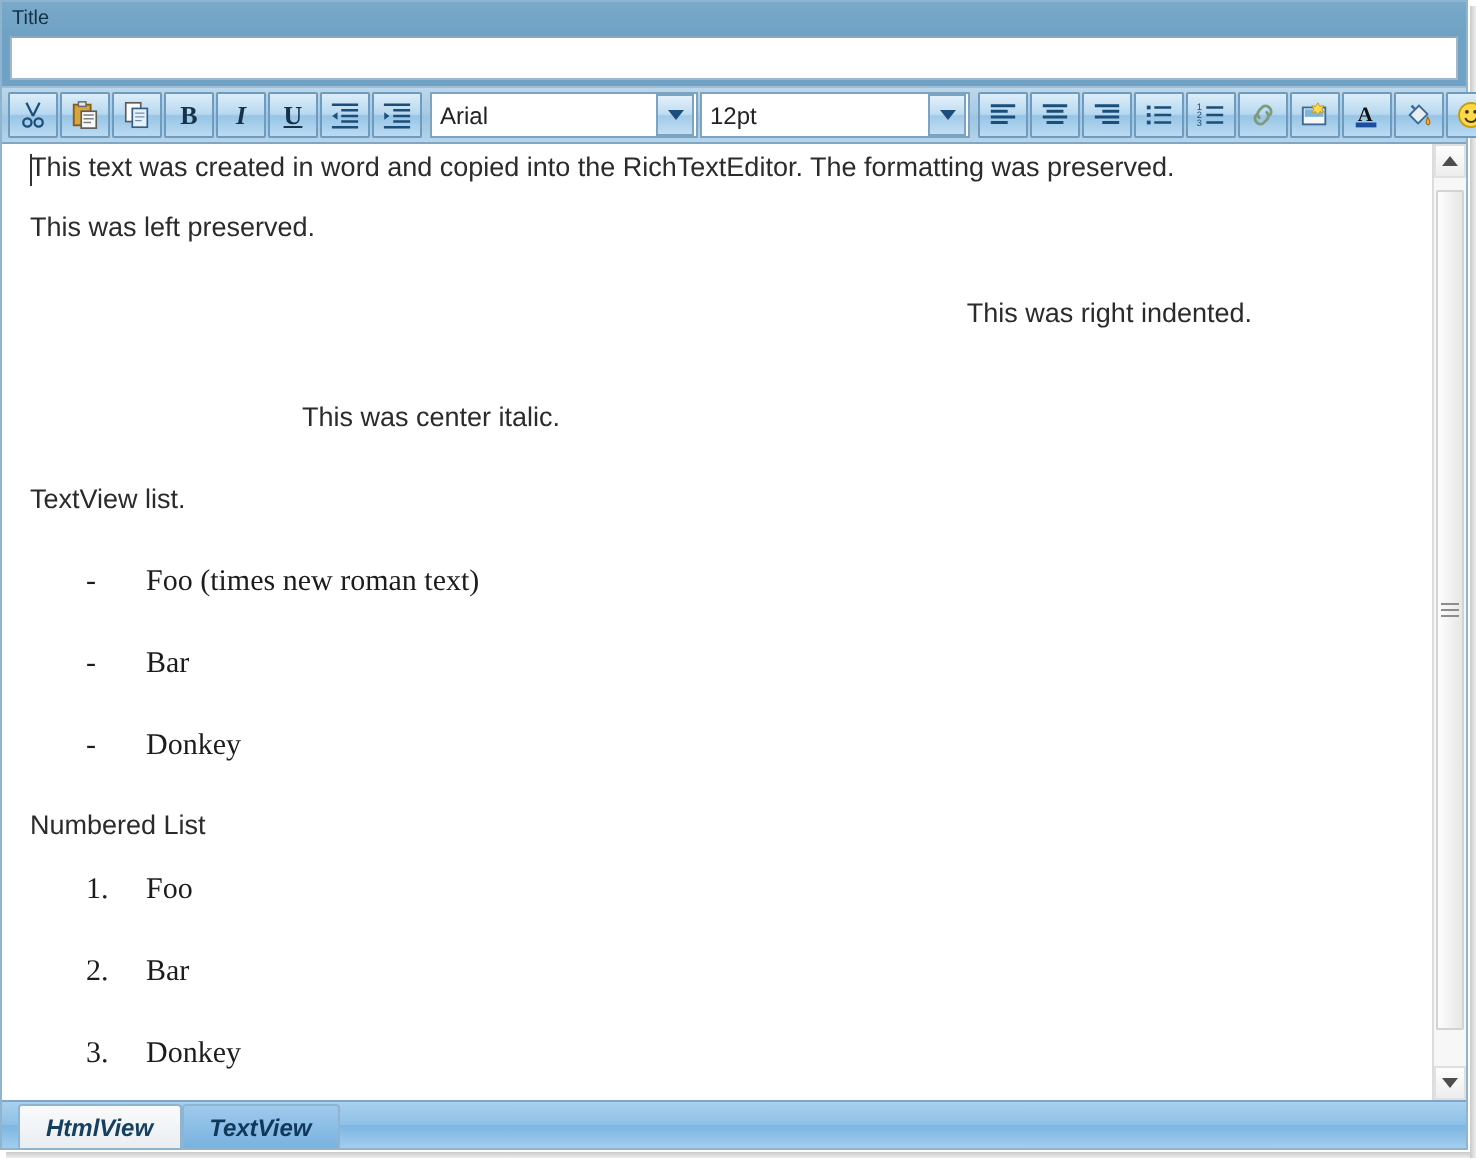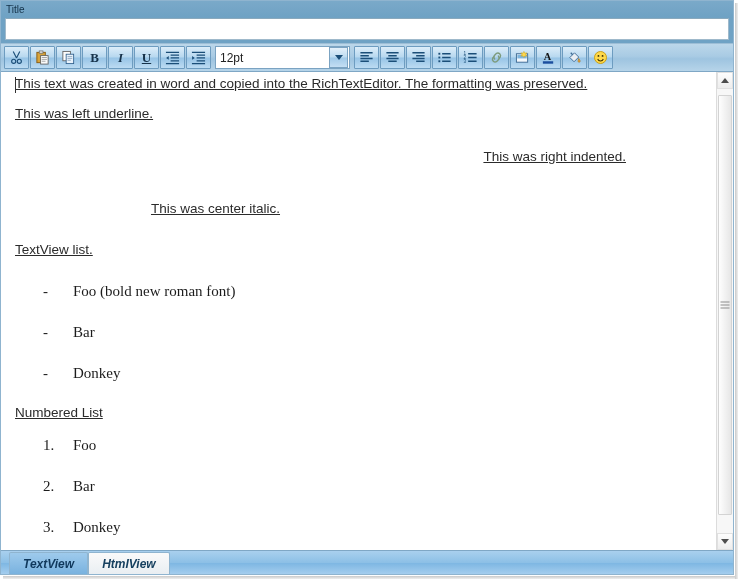--- a/index.html
+++ b/index.html
@@ -162,21 +162,20 @@
   }
 
   
   .p {
     font-family: "Liberation Sans", sans-serif;
     font-size: 13.5px;
     color: #2b2b2b;
     line-height: 1.22;
     margin: 0 0 14px 0;
     white-space: nowrap;
-    text-decoration: underline;
   }
   .p.left-indent { margin-left: 0px; }
   .p.right { text-align: right; padding-right: 80px; }
   .p.center { text-align: center; padding-right: 290px; }
 
   .fmt-all {
     font-weight: bold;
     font-style: italic;
     text-decoration: underline line-through;
   }
@@ -346,20 +345,28 @@
 
       <div class="tb-btn" title="Increase Indent">
         <svg width="15" height="15" viewBox="0 0 16 16">
           <path d="M1 2.5h14 M6 5.5h9 M6 8.5h9 M6 11.5h9 M1 14.5h14" stroke="#1b4e78" stroke-width="1.3"></path>
           <path d="M1.2 6.5 L4 8.5 L1.2 10.5 Z" fill="#1b4e78"></path>
         </svg>
       </div>
 
       <div class="tb-sep"></div>
 
+      <div class="combo combo-font">
+        <span class="combo-value">Arial</span>
+        <span class="combo-arrow">
+          <svg width="8" height="5" viewBox="0 0 8 5">
+              <path d="M0 0 L8 0 L4 5 Z" fill="#1b4e78"></path>
+            </svg>
+        </span>
+      </div>
 
       <div class="combo combo-size">
         <span class="combo-value">12pt</span>
         <span class="combo-arrow">
           <svg width="8" height="5" viewBox="0 0 8 5">
               <path d="M0 0 L8 0 L4 5 Z" fill="#1b4e78"></path>
             </svg>
         </span>
       </div>
 
@@ -439,32 +446,32 @@
     </div>
 
     <div class="editor-area">
 
       <div class="doc">
         <div class="caret"></div>
 
         <p class="p">This text was created in word and copied into the RichTextEditor. The formatting was preserved.</p>
 
 
-        <p class="p left-indent" style="margin-bottom:26px">This was left underline.</p>
+        <p class="p left-indent" style="margin-bottom:26px">This was left preserved.</p>
 
         <p class="p right" style="margin-bottom:36px">This was right indented.</p>
 
         <p class="p center" style="margin-bottom:24px">This was center italic.</p>
 
         <p class="p" style="margin-bottom:24px">TextView list.</p>
 
         <div class="serif-list">
           <div class="li-row">
             <span class="li-marker">-</span>
-            <span class="li-text">Foo (bold new roman font)</span>
+            <span class="li-text">Foo (times new roman text)</span>
           </div>
           <div class="li-row">
             <span class="li-marker">-</span>
             <span class="li-text">Bar</span>
           </div>
           <div class="li-row">
             <span class="li-marker">-</span>
             <span class="li-text">Donkey</span>
           </div>
         </div>
@@ -504,22 +511,22 @@
         </div>
         <div class="vs-arrow">
           <svg width="8" height="5" viewBox="0 0 8 5">
               <path d="M0 0 L8 0 L4 5 Z" fill="#4d4d4d"></path>
             </svg>
         </div>
       </div>
     </div>
 
     <div class="tabstrip">
+      <div class="tab unselected">
+        <span>HtmlView</span>
+      </div>
       <div class="tab selected">
         <span>TextView</span>
       </div>
-      <div class="tab unselected">
-        <span>HtmlView</span>
-      </div>
     </div>
 
   </div>
 </div>
 
 </body></html>

